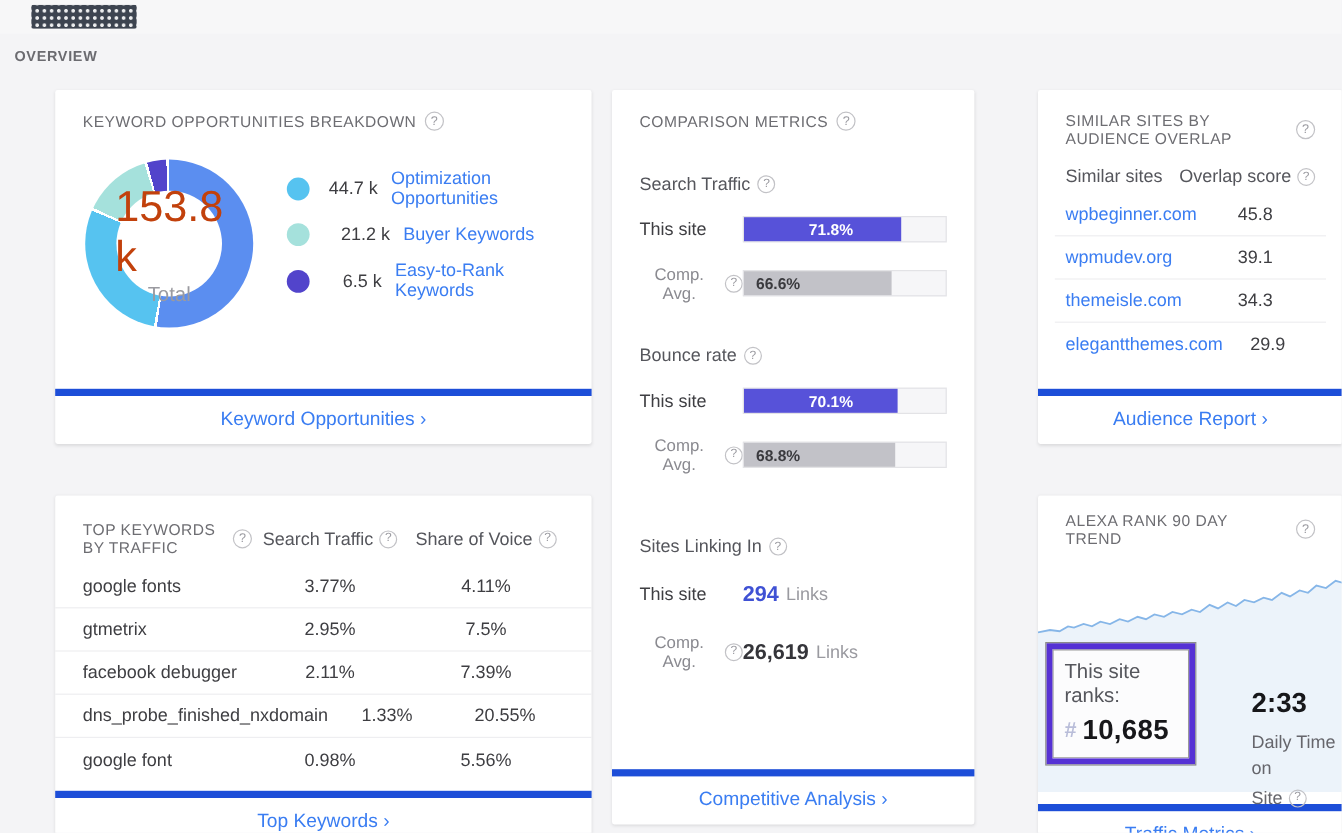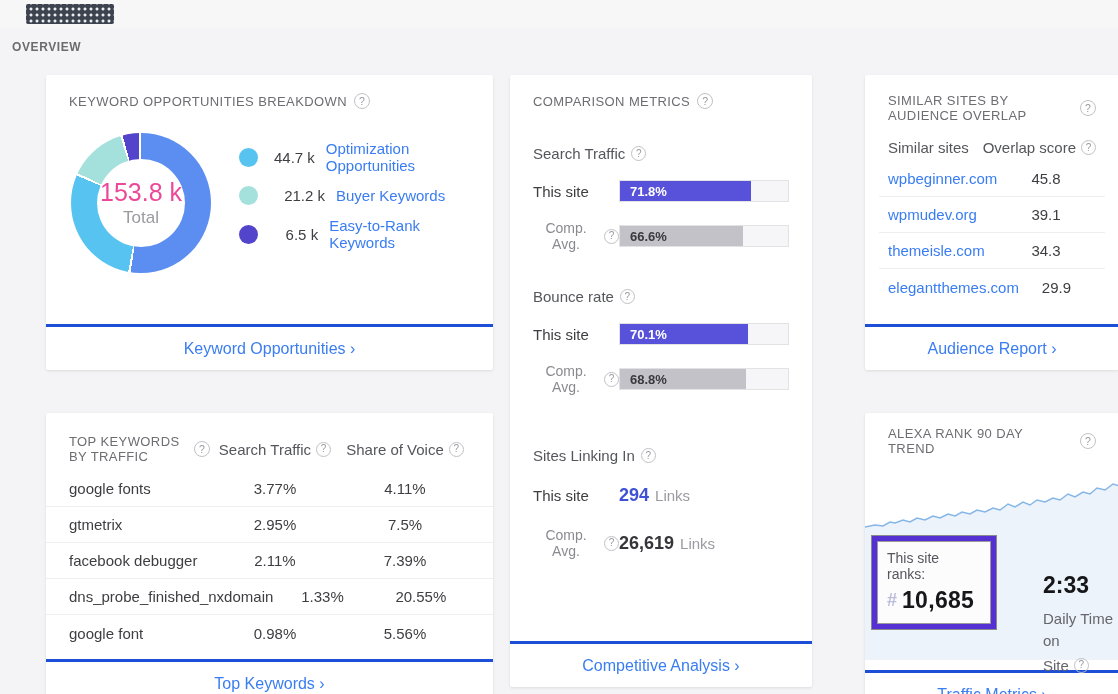--- a/index.html
+++ b/index.html
@@ -40,33 +40,33 @@
   }
   .help {
     width:16px; height:16px; border:1px solid #c2c2c6; border-radius:50%;
     color:#9a9aa0; font-size:10.5px; line-height:1;
     display:inline-flex; align-items:center; justify-content:center; flex:none;
     font-weight:400; letter-spacing:0;
   }
   .help-sm { width:15px; height:15px; font-size:10px; }
 
   .card-footer {
-    margin-top:auto; border-top:3px solid #1d4ed8; height:46px; flex:none;
+    margin-top:auto; border-top:6px solid #1d4ed8; height:46px; flex:none;
     display:flex; align-items:center; justify-content:center;
   }
   .footer-link { color:#3a7df2; font-size:16px; text-decoration:none; cursor:pointer; }
 
   
   .ko-body { display:flex; padding:0 23px; margin-top:24px; }
   .donut { width:140px; height:140px; border-radius:50%; position:relative; flex:none; margin-left:2px; }
   .donut-hole {
     position:absolute; inset:26px; background:#fff; border-radius:50%;
     display:flex; flex-direction:column; align-items:center; justify-content:center;
   }
-  .total-value { font-size:25px; color:#ec4899; }
+  .total-value { font-size:36px; color:#c2410c; }
   .total-label { font-size:17px; color:#9a9aa0; margin-top:1px; }
   .legend { list-style:none; margin:7px 0 0 28px; }
   .legend-item { display:flex; align-items:center; margin-bottom:12px; }
   .dot { width:19px; height:19px; border-radius:50%; flex:none; }
   .legend-value { width:55px; text-align:right; margin-left:12px; font-size:15px; color:#3e3e42; }
   .legend-label { margin-left:11px; font-size:15px; color:#3a7df2; text-decoration:none; cursor:pointer; }
 
   
   .tk-head { display:flex; align-items:center; padding:21px 23px 0; }
   .tk-head .card-title-inline { font-size:13px; color:#6d6d72; letter-spacing:.4px; display:flex; align-items:center; gap:7px; flex:1; }
@@ -78,21 +78,21 @@
   .tk-val { width:130px; text-align:center; color:#3e3e42; }
 
   
   .cm-body { padding:0 23px; }
   .cm-group-label { margin-top:36px; font-size:15px; color:#55565c; display:flex; align-items:center; gap:6px; }
   .cm-row { display:flex; align-items:center; margin-top:18px; }
   .cm-row-label { width:86px; flex:none; font-size:15px; color:#3e3e42; display:flex; align-items:center; gap:5px; }
   .cm-row-label.muted { color:#8a8a90; font-size:14px; }
   .bar { width:170px; height:22px; background:#f6f6f8; border:1px solid #e3e3e6; }
   .bar-fill { height:100%; display:flex; align-items:center; }
-  .bar-fill.primary { background:#5752d9; }
+  .bar-fill.primary { background:#5752d9;padding-left:44px; }
   .bar-fill.primary .bar-text { color:#fff; }
   .bar-fill.average { background:#c2c2c8; }
   .bar-fill.average .bar-text { color:#3a3a3e; }
   .bar-text { font-size:13px; font-weight:bold; padding-left:10px; white-space:nowrap; }
   .cm-group-gap { margin-top:52px; }
   .sli-row { display:flex; align-items:center; margin-top:21px; }
   .sli-value-link { font-size:18px; font-weight:bold; color:#3f51d4; }
   .sli-value-strong { font-size:18px; font-weight:bold; color:#35353a; }
   .sli-unit { font-size:15px; color:#9a9aa0; margin-left:6px; }
 
@@ -108,21 +108,21 @@
 
   
   .ar-chart { position:relative; height:206px; margin-top:8px; flex:none; }
   .ar-chart svg { position:absolute; left:0; top:0; }
   .rank-box {
     position:absolute; left:7px; top:72px; width:124px;
     border:5px solid #5531d4; outline:1px solid #8a8a8a;
     box-shadow:inset 0 0 0 1px #9a9a9a;
     background:#fcfcfd; padding:9px 10px 10px;
   }
-  .rank-heading { font-size:14px; color:#55565c; }
+  .rank-heading { font-size:17px; color:#55565c; }
   .rank-line { margin-top:5px; display:flex; align-items:center; }
   .hash { color:#b9bdd9; font-size:18px; font-weight:bold; }
   .rank-num { font-size:23px; font-weight:bold; color:#17171a; margin-left:5px; letter-spacing:.3px; }
   .rank-caption { margin-top:5px; font-size:14.5px; color:#55565c; line-height:1.38; }
   .daily { position:absolute; left:178px; top:108px; }
   .daily-value { font-size:23px; font-weight:bold; color:#17171a; }
   .daily-label { margin-top:9px; font-size:15px; color:#66666c; line-height:1.45; }
   .daily-label .line2 { display:flex; align-items:center; gap:5px; margin-top:3px; }
 </style>
 </head>

